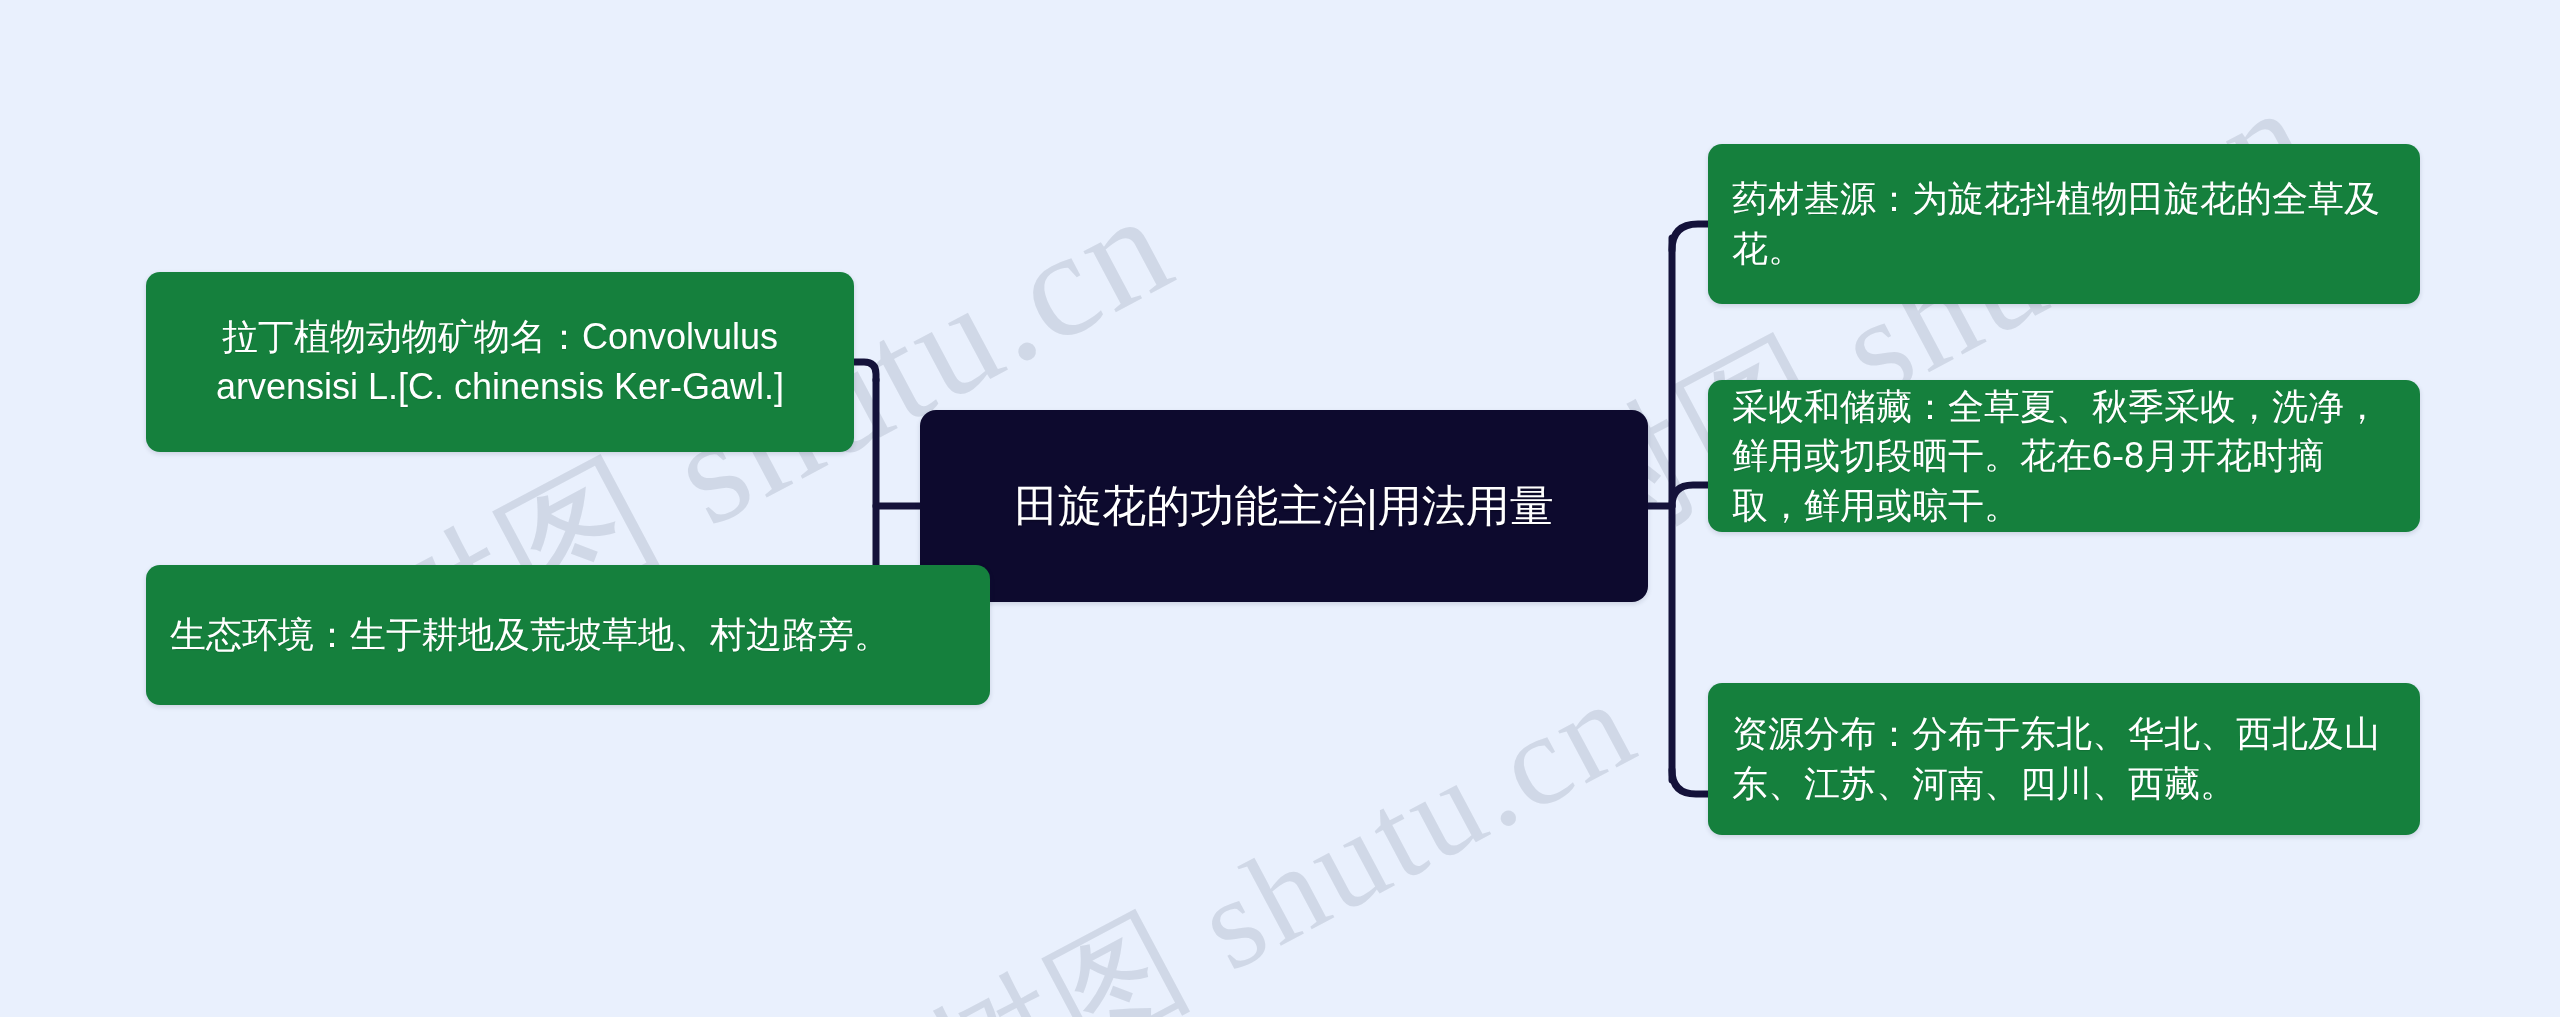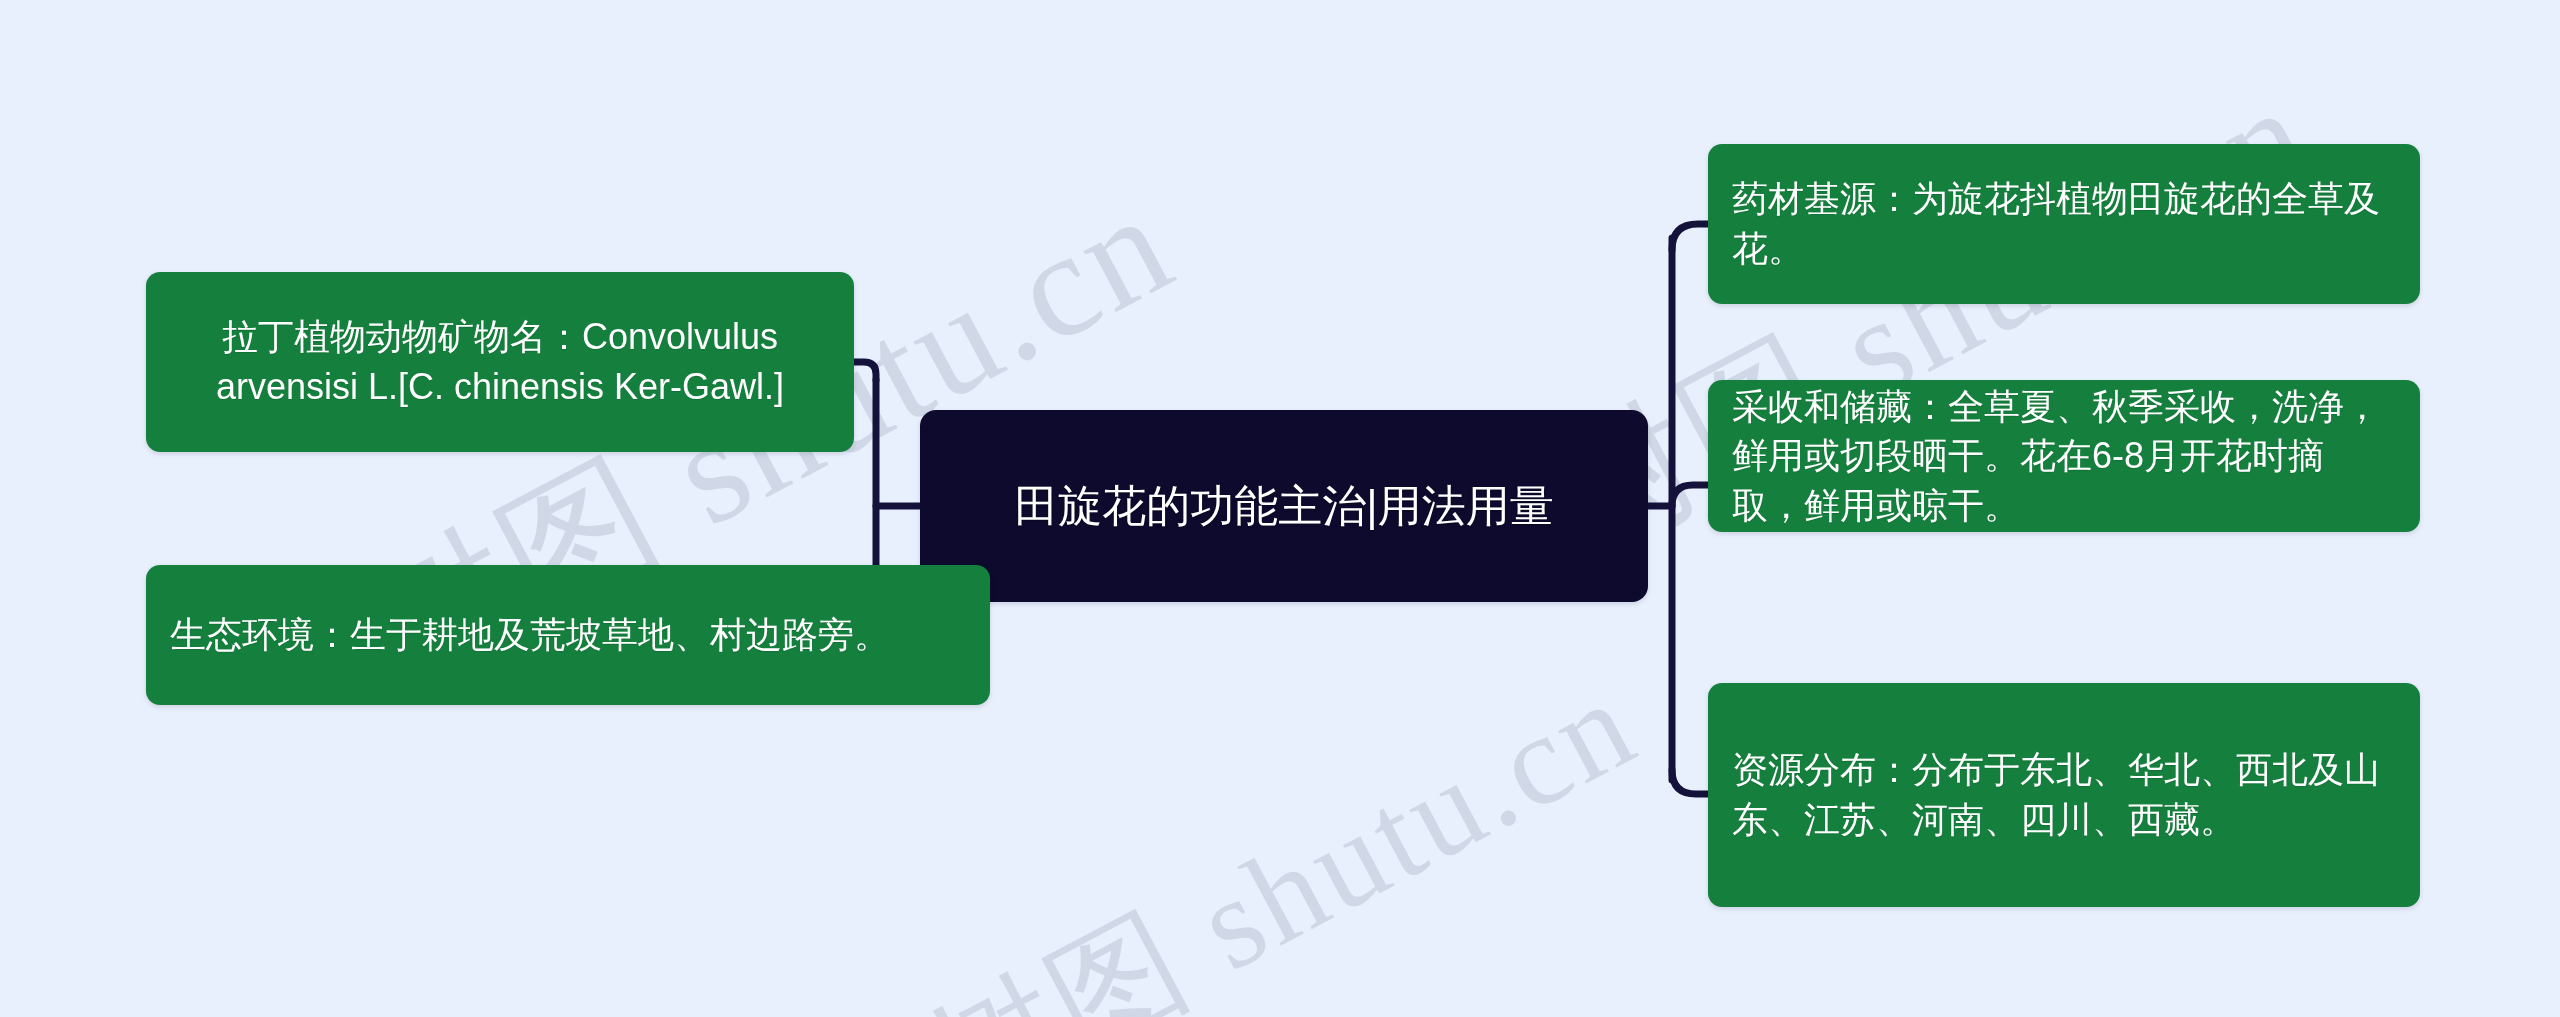--- a/index.html
+++ b/index.html
@@ -102,21 +102,21 @@
   }
 
   
   #node-root      { left: 920px;  top: 410px; width: 728px;  height: 192px; }
 
   #node-latin     { left: 146px;  top: 272px; width: 708px;  height: 180px; text-align: center; }
   #node-ecology   { left: 146px;  top: 565px; width: 844px;  height: 140px; }
 
   #node-source    { left: 1708px; top: 144px; width: 712px;  height: 160px; }
   #node-harvest   { left: 1708px; top: 380px; width: 712px;  height: 152px; }
-  #node-dist      { left: 1708px; top: 683px; width: 712px;  height: 224px; }
+  #node-dist      { left: 1708px; top: 683px; width: 712px;  height: 152px; }
 </style>
 </head>
 <body>
 
 <div id="canvas">
 
   <div id="watermark-layer">
     <div class="wm wm-a">树图 shutu.cn</div>
     <div class="wm wm-b">树图 shutu.cn</div>
     <div class="wm wm-c">树图 shutu.cn</div>

